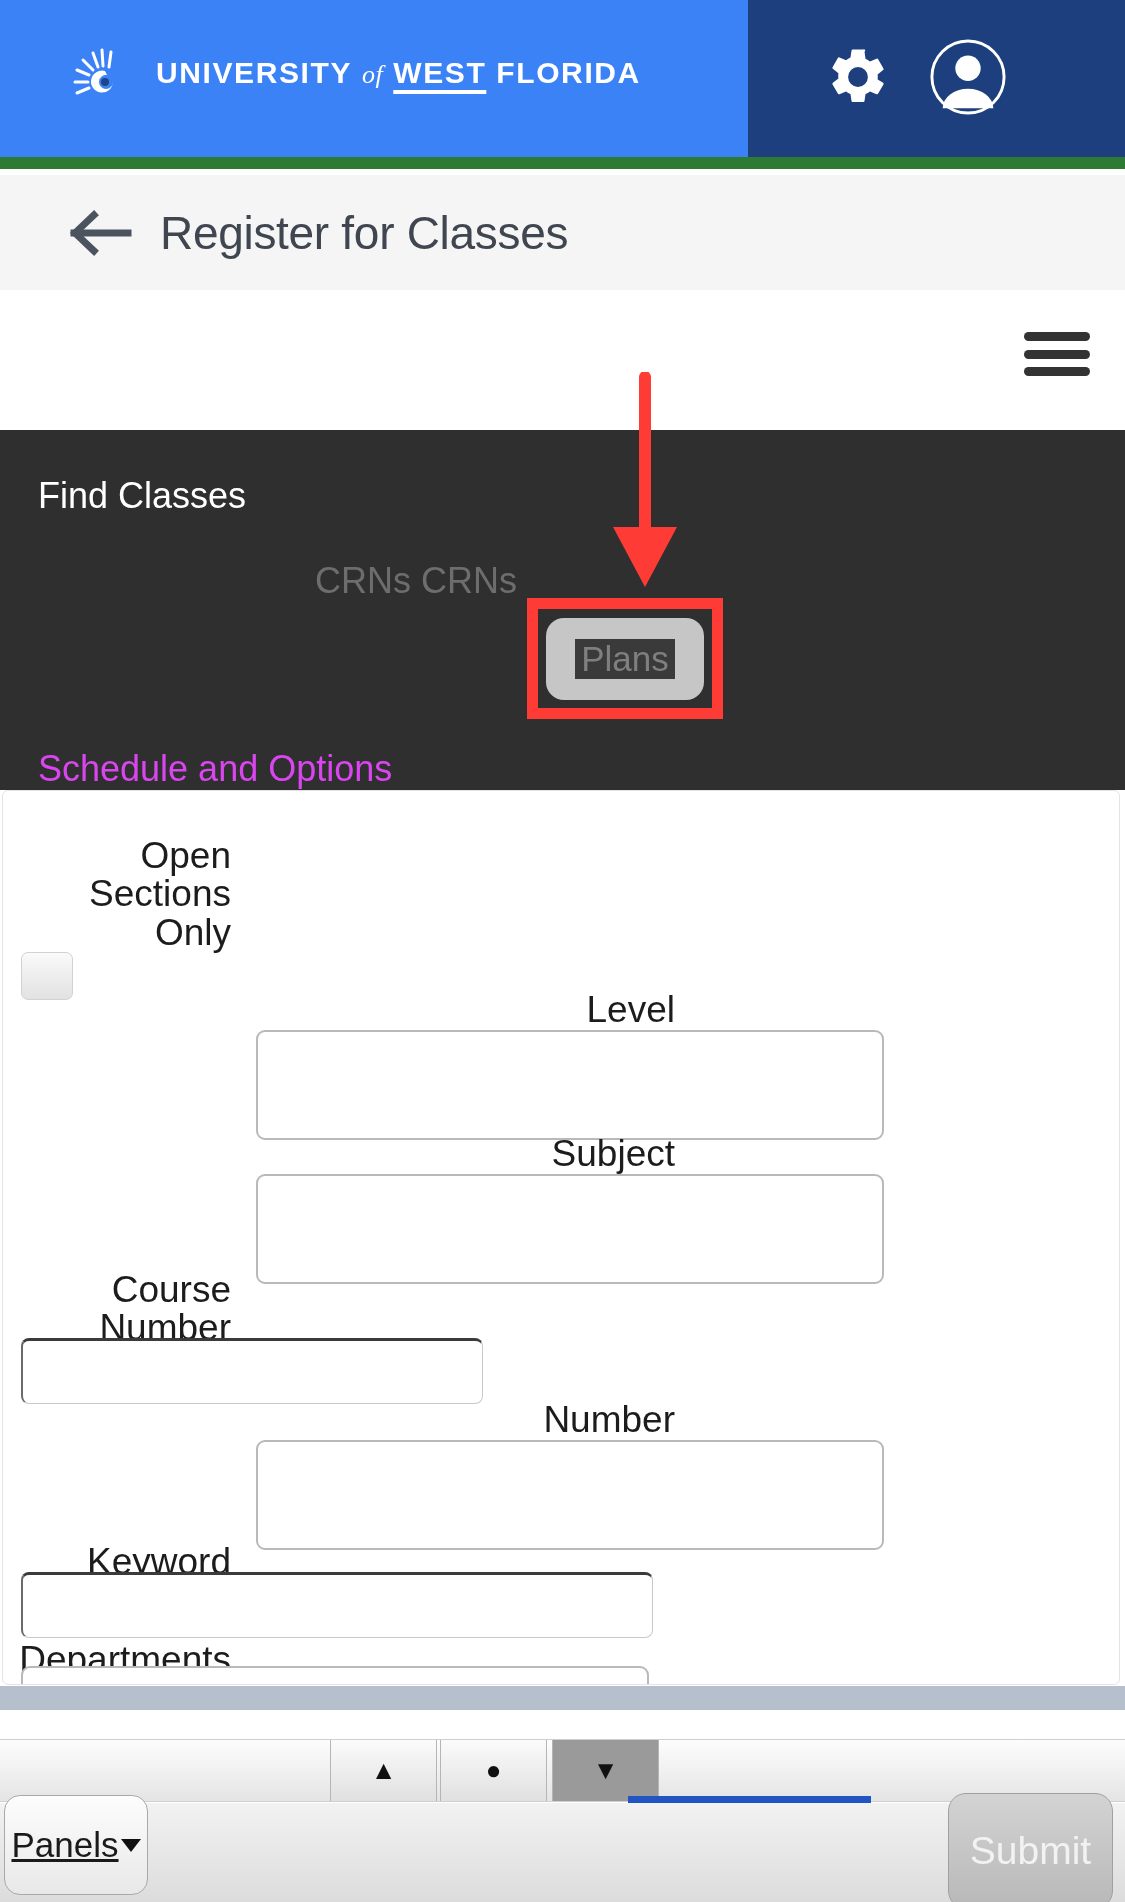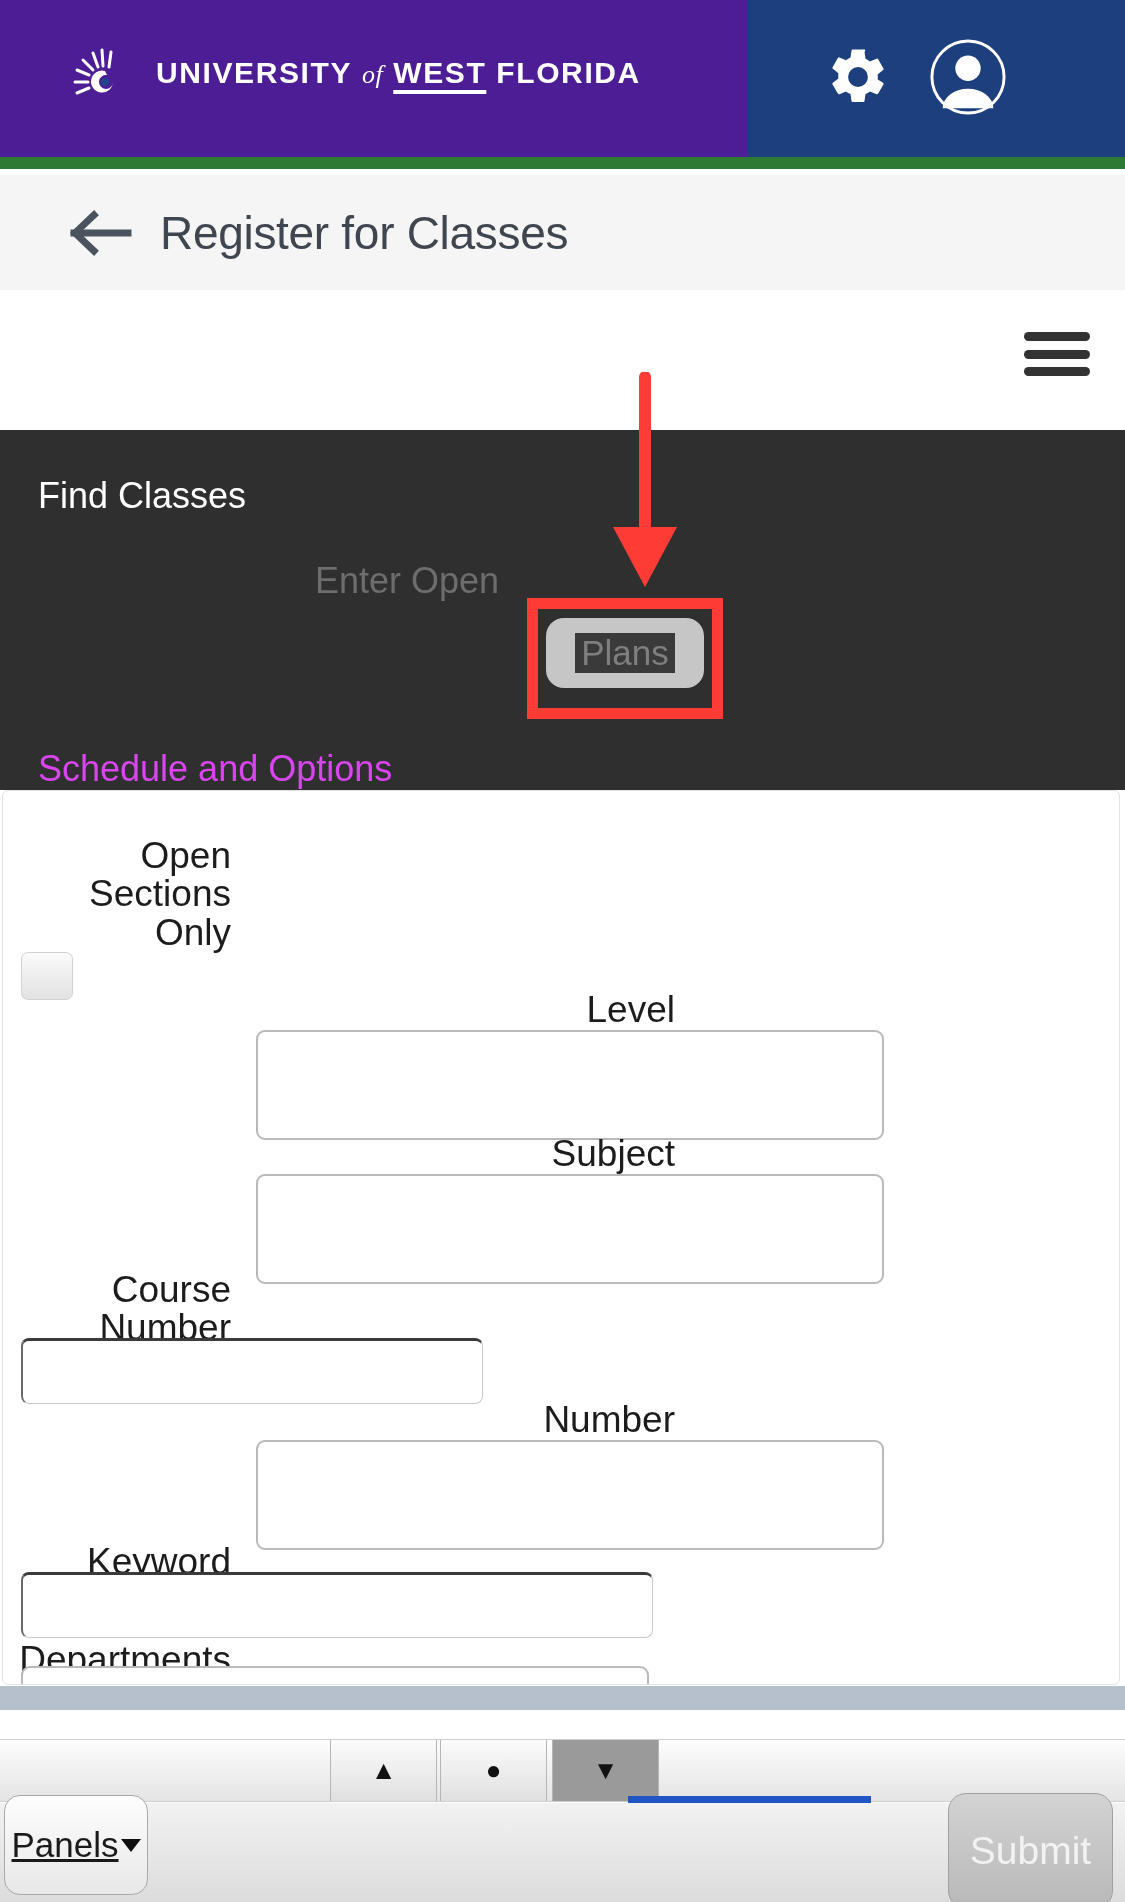--- a/index.html
+++ b/index.html
@@ -7,21 +7,21 @@
     width:1125px;height:1902px;
     background:#ffffff;
     font-family:"Liberation Sans", sans-serif;
     overflow:hidden;
     position:relative;
   }
 
   
   .header{
     position:absolute;left:0;top:0;width:1125px;height:157px;
-    background:#4c1d95;
+    background:#3b82f6;
     display:flex;align-items:center;
   }
   .header-right-panel{
     position:absolute;right:0;top:0;width:377px;height:157px;
     background:#1d3f7e;
   }
   .brand{
     position:absolute;left:72px;top:38px;
     display:flex;align-items:center;gap:20px;
     height:70px;
@@ -91,21 +91,21 @@
 
   
   .plans-highlight{
     position:absolute;left:527px;top:598px;width:196px;height:121px;
     border:11px solid #ff3b35;
     box-sizing:border-box;
     background:#2f2f2f;
     z-index:5;
   }
   .plans-btn{
-    position:absolute;left:546px;top:618px;width:158px;height:70px;
+    position:absolute;left:546px;top:618px;width:158px;height:82px;
     background:#c6c6c6;
     border-radius:18px;
     display:flex;align-items:center;justify-content:center;
     z-index:6;
   }
   .plans-label{
     background:#3a3a3a;color:#7f7f7f;
     font-size:35px;padding:2px 6px;line-height:1.05;
   }
   .arrow-svg{position:absolute;left:600px;top:372px;z-index:4;}
@@ -270,21 +270,21 @@
 <div class="menu-strip">
   <div class="hamburger">
     <span></span>
       <span></span>
       <span></span>
   </div>
 </div>
 
 <div class="dark-panel">
   <div class="find-classes">Find Classes</div>
-  <div class="tab-enter-crns">Enter Open</div>
+  <div class="tab-enter-crns">CRNs CRNs</div>
   <div class="tab-schedule">Schedule and Options</div>
 </div>
 
 <div class="arrow-svg">
   <svg width="90" height="225" viewBox="0 0 90 225">
     <line x1="45" y1="5" x2="45" y2="165" stroke="#ff3b35" stroke-width="12" stroke-linecap="round"></line>
     <polygon points="45,215 13,155 77,155" fill="#ff3b35"></polygon>
   </svg>
 </div>
 

